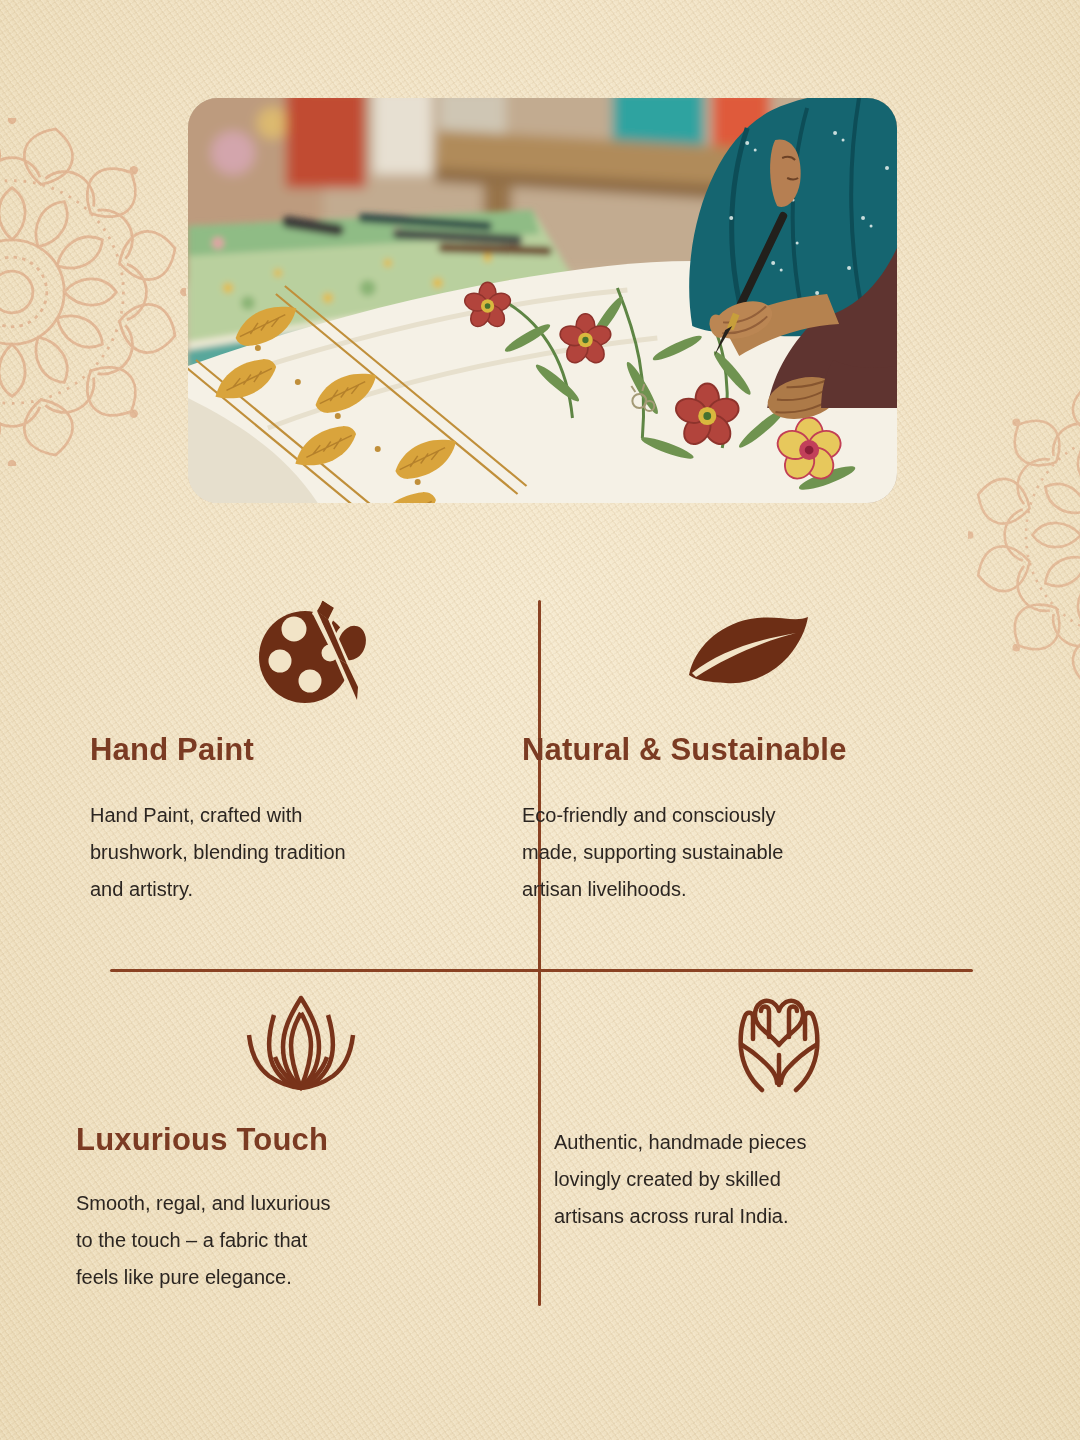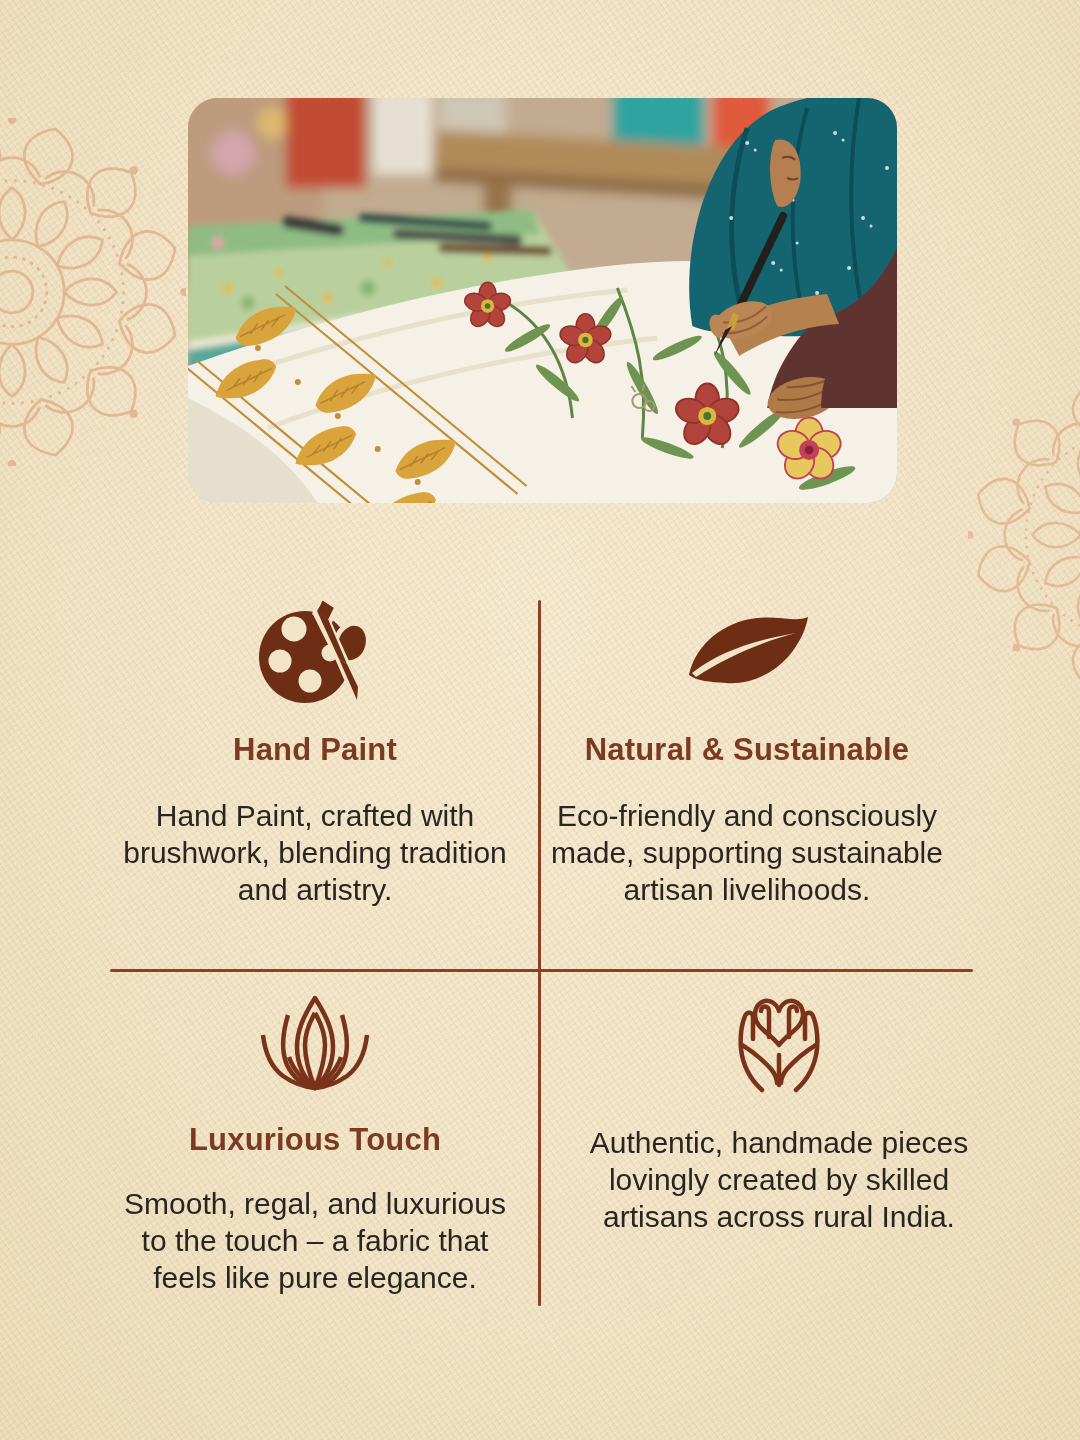--- a/index.html
+++ b/index.html
@@ -16,28 +16,28 @@
   .mandala-left{left:-162px;top:118px;width:348px;height:348px;opacity:.55;}
   .mandala-right{left:968px;top:374px;width:322px;height:322px;opacity:.5;}
   .photo-frame{
     position:absolute;left:188px;top:98px;width:709px;height:405px;
     border-radius:30px;overflow:hidden;background:#cbb79d;
   }
   .photo-frame svg{display:block;width:100%;height:100%;}
   .divider{position:absolute;background:#8a4223;border-radius:2px;}
   .divider-v{left:538px;top:600px;width:3px;height:706px;}
   .divider-h{left:110px;top:969px;width:863px;height:3px;}
-  .feature{position:absolute;width:450px;text-align:center;}
+  .feature{position:absolute;width:450px;}
   .f1{left:90px;top:598px;}
   .f2{left:522px;top:598px;}
-  .f3{left:90px;top:988px;}
+  .f3{left:76px;top:988px;}
   .f4{left:554px;top:988px;}
   .icon-box{height:110px;display:flex;align-items:center;justify-content:center;}
   .f-title{margin-top:22px;font-size:31px;line-height:39px;font-weight:700;color:#7b3b23;letter-spacing:.2px;}
-  .f-desc{margin-top:28px;font-size:30px;line-height:37px;color:#2b2521;white-space:pre-line;}
+  .f-desc{margin-top:28px;font-size:20px;line-height:37px;color:#2b2521;white-space:pre-line;}
   .row2 .f-desc{margin-top:26px;}
 </style>
 </head>
 <body>
 
 <div id="canvas">
 
   <svg width="0" height="0" style="position:absolute" aria-hidden="true">
     <defs>
       <path id="mp1" d="M0,30 C9,38 11,52 0,60 C-11,52 -9,38 0,30 Z"></path>

